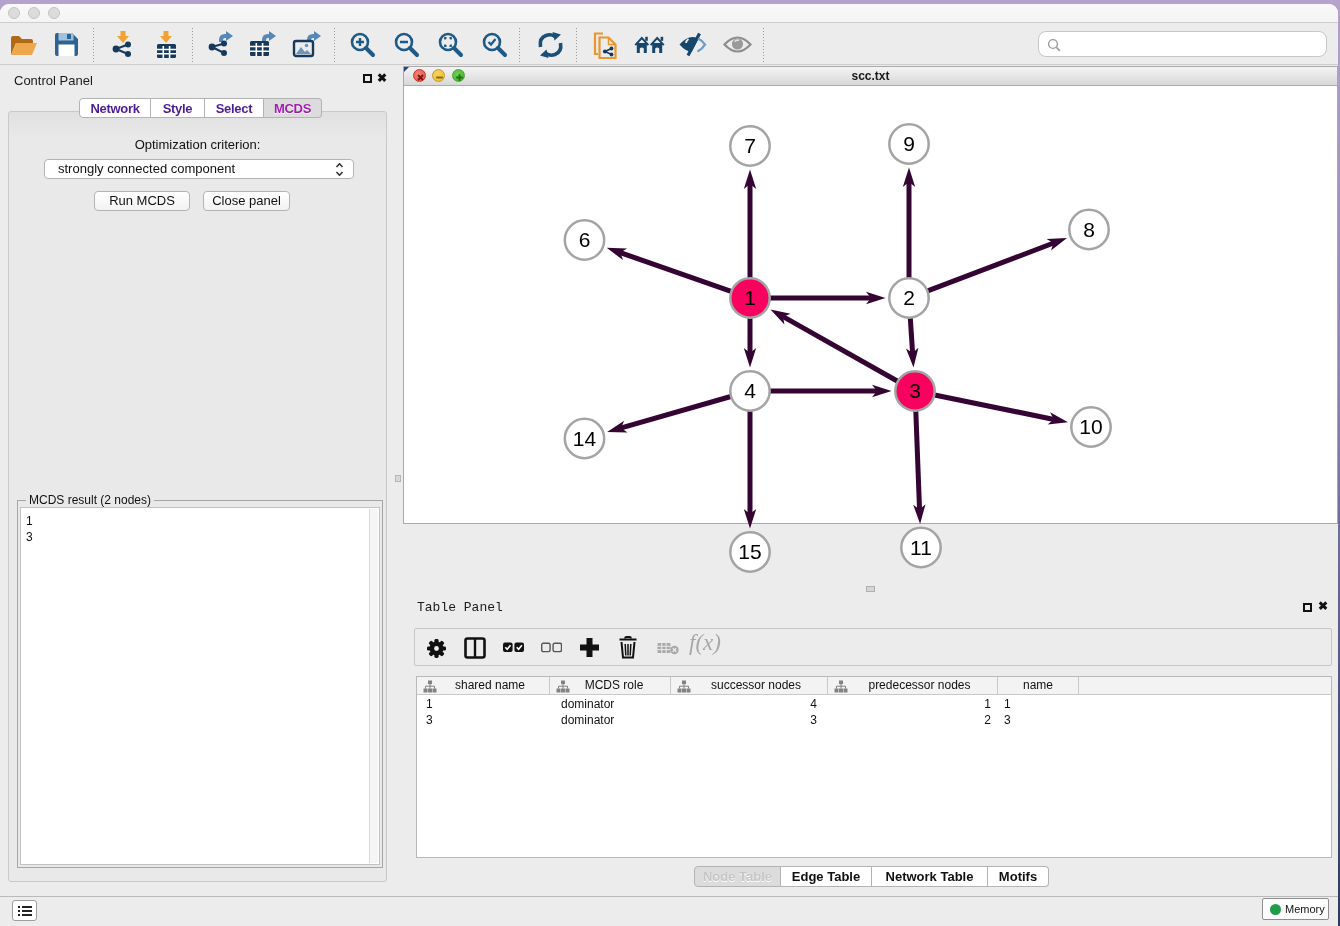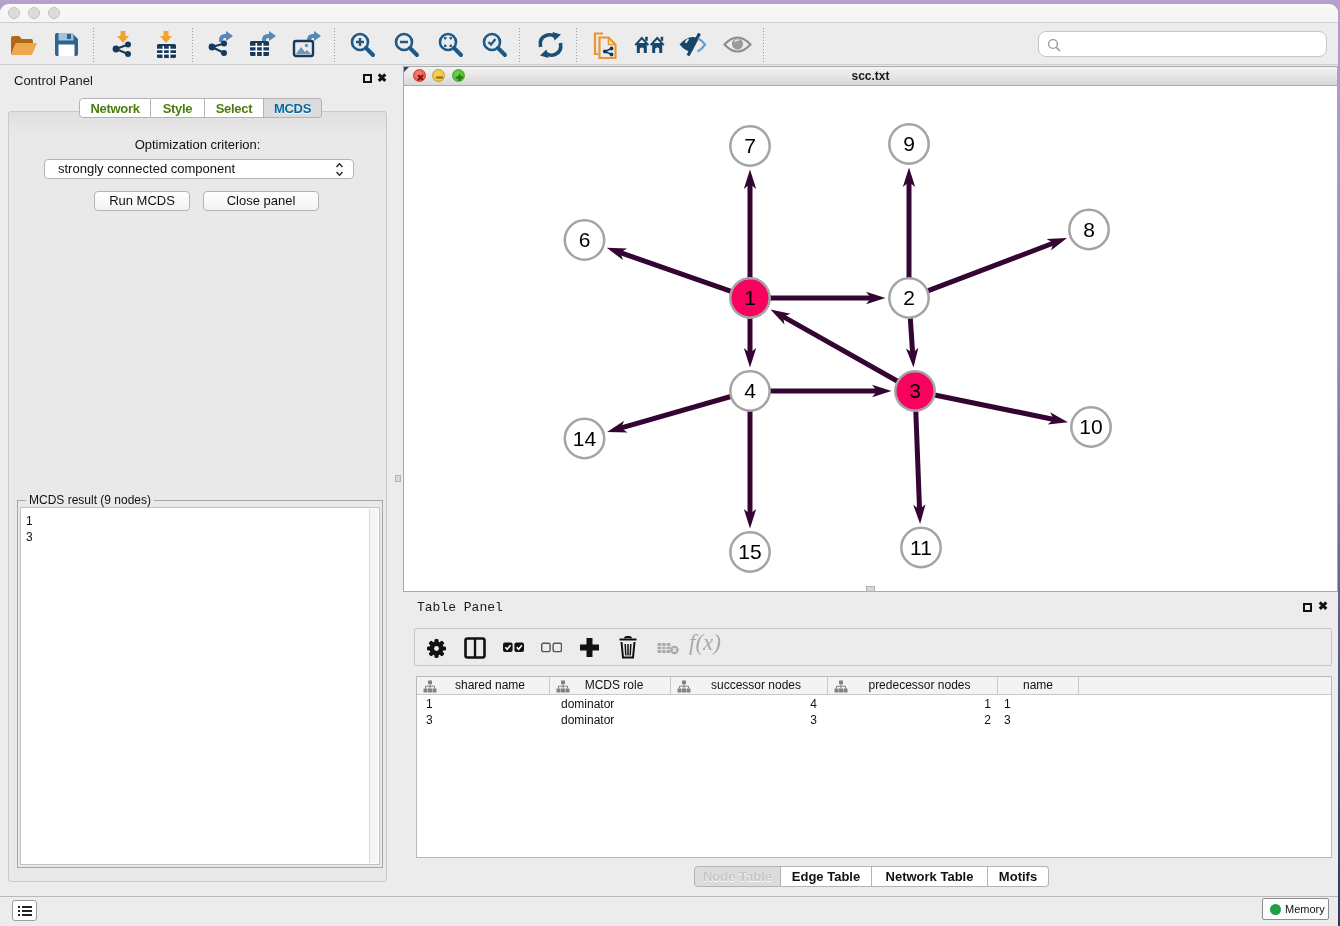--- a/index.html
+++ b/index.html
@@ -14,34 +14,34 @@
 #toolbar { position:absolute; left:0; top:20px; width:100%; height:41px; background:#ececec; border-bottom:1px solid #cdcdcd; }
 .sep { position:absolute; top:4px; height:34px; width:1px; background-image:repeating-linear-gradient(180deg,#9a9a9a 0 1px,transparent 1px 3px); }
 .ticon { position:absolute; top:7px; }
 #searchbox { position:absolute; left:1038px; top:7px; width:289px; height:26px; background:#fff; border:1px solid #c6c6c6; border-radius:8px; }
 
 #cpanel { position:absolute; left:0; top:63px; width:395px; height:828px; background:#ececec; }
 #cp-title { position:absolute; left:14px; top:6px; font-size:13px; color:#1a1a1a; }
 .hdr-float { position:absolute; top:7px; width:9px; height:9px; border:2px solid #111; }
 .hdr-x { position:absolute; top:4px; font-size:12px; font-weight:bold; color:#111; }
 .tabrow { position:absolute; display:flex; }
-.tab { height:20px; background:#fff; border:1px solid #b3b3b3; border-left:none; font-size:13px; color:#4d7c0f; text-align:center; line-height:19px; font-weight:bold; letter-spacing:-0.3px; }
+.tab { height:20px; background:#fff; border:1px solid #b3b3b3; border-left:none; font-size:13px; color:#4c1d95; text-align:center; line-height:19px; font-weight:bold; letter-spacing:-0.3px; }
 .tab.first { border-left:1px solid #b3b3b3; border-radius:4px 0 0 4px; }
 .tab.last { border-radius:0 4px 4px 0; }
-.tab.sel { background:#dcdcdc; color:#0369a1; text-shadow:0 1px 0 #fff; }
+.tab.sel { background:#dcdcdc; color:#a21caf; text-shadow:0 1px 0 #fff; }
 #cp-pane { position:absolute; left:8px; top:44px; width:379px; height:771px; background:linear-gradient(180deg,#e0e0e0 0px,#e9e9e9 26px); border:1px solid #c9c9c9; border-radius:3px; }
 #opt-label { position:absolute; left:0; top:20px; width:100%; text-align:center; font-size:13px; color:#111; }
 #combo { position:absolute; left:44px; top:42px; width:310px; height:20px; background:#fff; border:1px solid #b4b4b4; border-radius:4px; font-size:13px; color:#111; line-height:18px; padding-left:13px; }
 .btn { position:absolute; top:74px; height:20px; background:linear-gradient(180deg,#ffffff,#f2f2f2); border:1px solid #b4b4b4; border-radius:4px; font-size:13px; color:#111; text-align:center; line-height:18px; }
 #fieldset { position:absolute; left:17px; top:433px; width:366px; height:368px; border:1px solid #a6a6a6; }
 #fs-label { position:absolute; left:8px; top:-8px; background:#e9e9e9; font-size:12px; color:#111; padding:0 3px; }
 #fs-inner { position:absolute; left:2px; top:6px; right:2px; bottom:2px; background:#fff; border:1px solid #c2c2c2; font-size:12px; color:#111; line-height:16px; padding:5px 0 0 5px; }
 #fs-sb { position:absolute; right:1px; top:1px; width:9px; bottom:1px; background:#f5f5f5; border-left:1px solid #d8d8d8; }
 
-#netframe { position:absolute; left:403px; top:62px; width:935px; height:526px; border:1px solid #a9a9a9; background:#fff; }
+#netframe { position:absolute; left:403px; top:62px; width:935px; height:458px; border:1px solid #a9a9a9; background:#fff; }
 #nf-titlebar { position:absolute; left:0; top:0; width:100%; height:19px; background:linear-gradient(180deg,#f4f4f4,#d8d8d8); border-bottom:1px solid #ababab; }
 #nf-title { position:absolute; width:100%; top:2px; text-align:center; font-size:12px; font-weight:bold; color:#1a1a1a; }
 .nfb { position:absolute; top:2px; width:13px; height:13px; border-radius:50%; }
 #nf-corner { position:absolute; left:0; top:0; width:0; height:0; border-left:5px solid #24497e; border-bottom:5px solid transparent; }
 #graph { position:absolute; left:0; top:19px; }
 
 #tpanel { position:absolute; left:403px; top:592px; width:935px; height:299px; background:#ececec; }
 #tp-title { position:absolute; left:14px; top:4px; font-size:13px; color:#1a1a1a;font-family:Liberation Mono, monospace; }
 #tp-toolbar { position:absolute; left:11px; top:32px; width:918px; height:38px; border:1px solid #c6c6c6; border-radius:2px;text-align:center; }
 #tbl { position:absolute; left:13px; top:80px; width:916px; height:182px; background:#fff; border:1px solid #b9b9b9; }
@@ -224,23 +224,23 @@
       <div class="tab sel last" style="width:58px;">MCDS</div>
     </div>
     <div id="combo" style="top:92px;">strongly connected component
       <svg width="9" height="13" style="position:absolute; right:9px; top:3px;" viewBox="0 0 9 13">
         <polyline points="1.5,4 4.5,0.8 7.5,4" fill="none" stroke="#333" stroke-width="1.6"></polyline>
           <polyline points="1.5,9 4.5,12.2 7.5,9" fill="none" stroke="#333" stroke-width="1.6"></polyline>
       </svg>
     </div>
     <div id="opt-label" style="top:70px;">Optimization criterion:</div>
     <div class="btn" style="left:94px; top:124px; width:96px;">Run MCDS</div>
-    <div class="btn" style="left:203px; top:124px; width:116px;">Close panel</div>
+    <div class="btn" style="left:203px; top:124px; width:87px;">Close panel</div>
     <div id="fieldset">
-      <div id="fs-label">MCDS result (9 nodes)</div>
+      <div id="fs-label">MCDS result (2 nodes)</div>
       <div id="fs-inner">1<br>3
         <div id="fs-sb"></div>
       </div>
     </div>
   </div>
   <div style="position:absolute; left:395px; top:471px; width:6px; height:7px; background:#d8d8d8; border:1px solid #b5b5b5;"></div>
   <div id="netframe">
     <div id="nf-titlebar">
       <div id="nf-corner"></div>
       <div id="nf-title">scc.txt</div>

